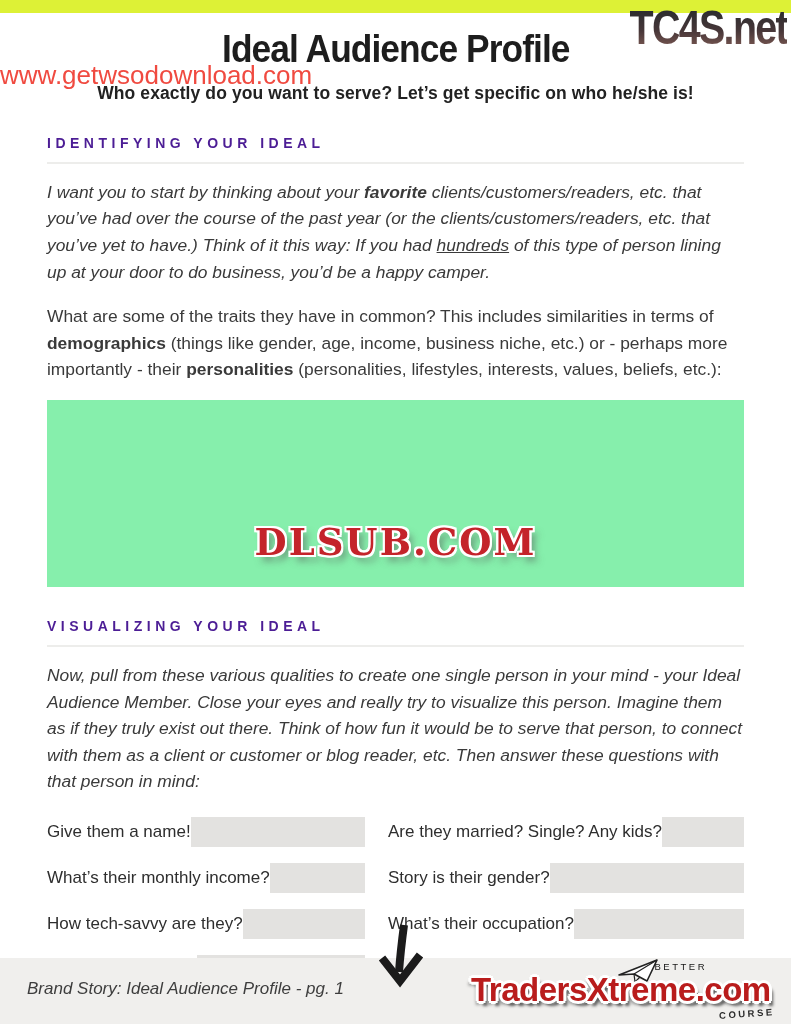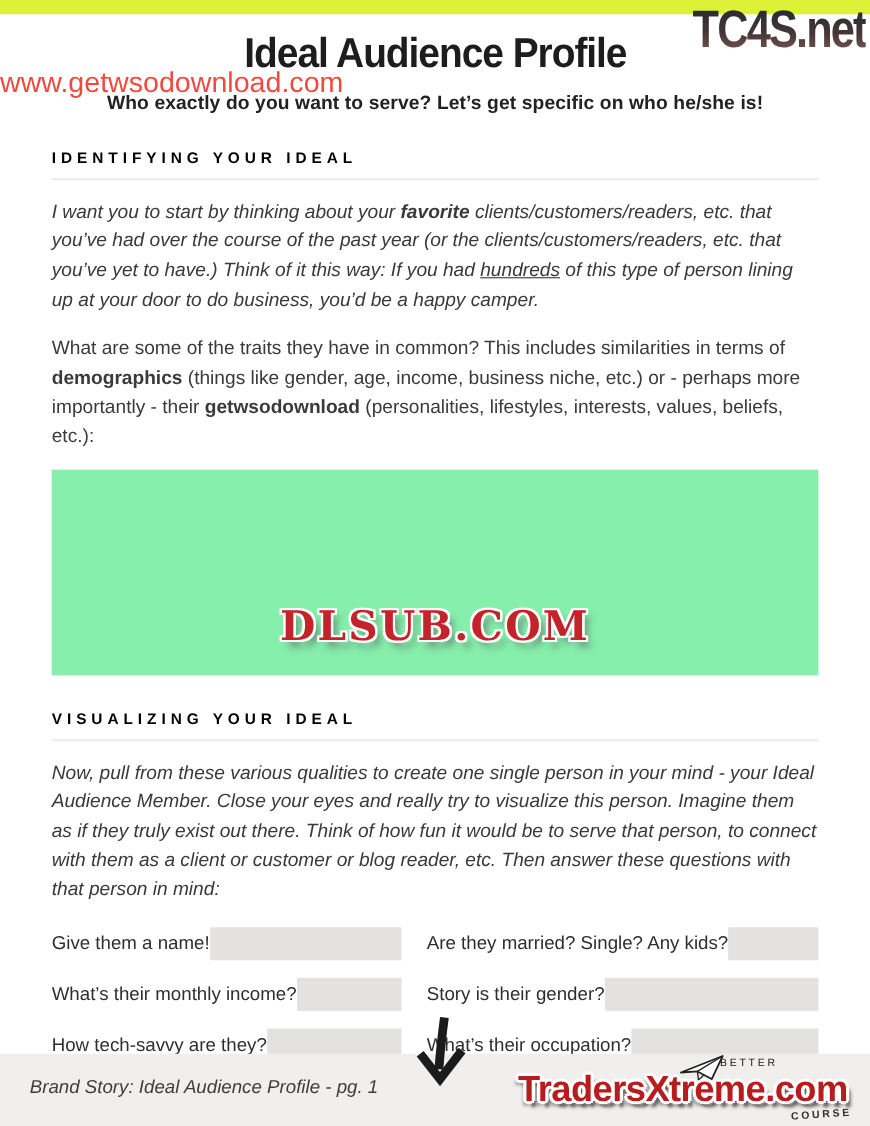--- a/index.html
+++ b/index.html
@@ -38,21 +38,21 @@
   }
   .subtitle {
     margin-top:14px;
     font-size:17.5px; font-weight:bold; color:#222; letter-spacing:.1px;
   }
 
   .content { padding:0 47px; position:relative; }
 
   .section-heading {
     margin-top:31px;
-    font-size:14px; font-weight:bold; letter-spacing:4.5px; color:#000000;
+    font-size:14px; font-weight:bold; letter-spacing:4.5px; color:#4c1d95;
   }
   .rule { height:2px; background:#ededeb; margin-top:11px; border:none; }
 
   p.para { font-size:17.4px; line-height:26.6px; color:#3a3a3a; }
   p.it { font-style:italic; }
   .p1 { margin-top:15px; }
   .p2 { margin-top:18px; }
   .p3 { margin-top:15px; }
   span.bold { font-weight:bold; }
   span.und { text-decoration:underline; }
@@ -124,21 +124,21 @@
   <div class="red-url">www.getwsodownload.com</div>
   <div class="subtitle">Who exactly do you want to serve? Let’s get specific on who he/she is!</div>
 </div>
 
 <div class="content">
 
   <div class="section-heading">IDENTIFYING YOUR IDEAL</div>
   <hr class="rule">
 
   <p class="para it p1"><span>I want you to start by thinking about your </span><span class="bold">favorite</span><span> clients/customers/readers, etc. that you’ve had over the course of the past year (or the clients/customers/readers, etc. that you’ve yet to have.) Think of it this way: If you had </span><span class="und">hundreds</span><span> of this type of person lining up at your door to do business, you’d be a happy camper.</span></p>
-  <p class="para p2"><span>What are some of the traits they have in common? This includes similarities in terms of </span><span class="bold">demographics</span><span> (things like gender, age, income, business niche, etc.) or - perhaps more importantly - their </span><span class="bold">getwsodownload</span><span> (personalities, lifestyles, interests, values, beliefs, etc.):</span></p>
+  <p class="para p2"><span>What are some of the traits they have in common? This includes similarities in terms of </span><span class="bold">demographics</span><span> (things like gender, age, income, business niche, etc.) or - perhaps more importantly - their </span><span class="bold">personalities</span><span> (personalities, lifestyles, interests, values, beliefs, etc.):</span></p>
 
   <div class="answer-box">
     <div class="dlsub">DLSUB.COM</div>
   </div>
 
   <div class="section-heading">VISUALIZING YOUR IDEAL</div>
   <hr class="rule">
 
   <p class="para it p3"><span>Now, pull from these various qualities to create one single person in your mind - your Ideal Audience Member. Close your eyes and really try to visualize this person. Imagine them as if they truly exist out there. Think of how fun it would be to serve that person, to connect with them as a client or customer or blog reader, etc. Then answer these questions with that person in mind:</span></p>
 

